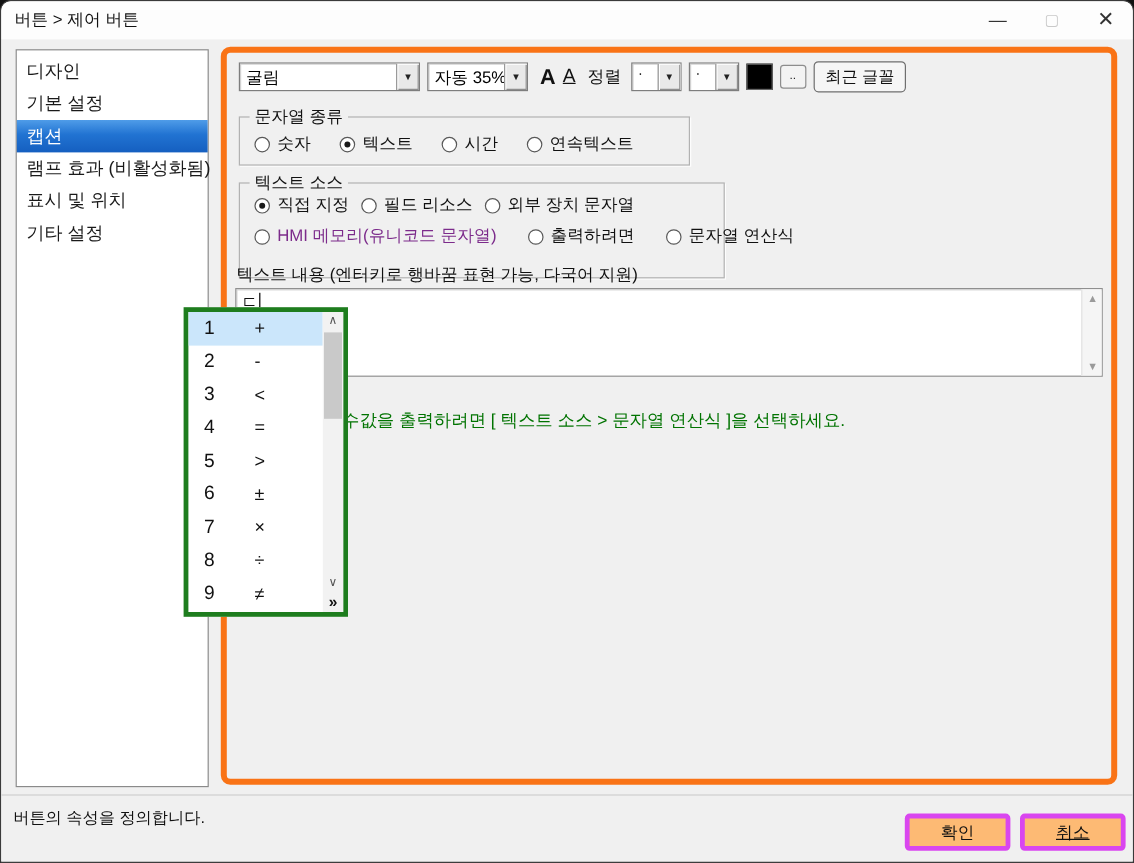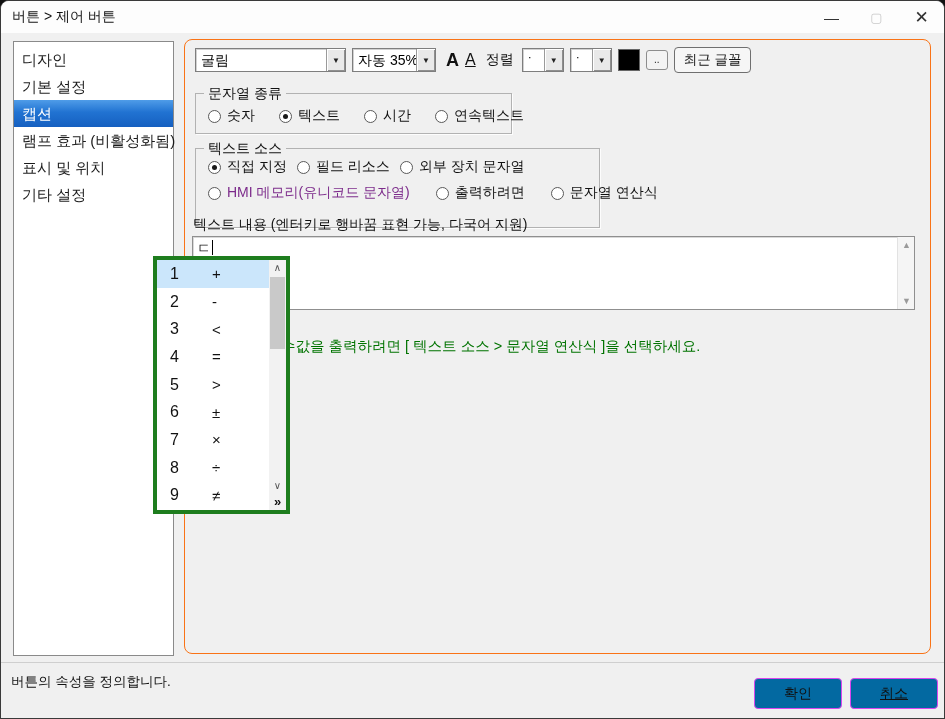--- a/index.html
+++ b/index.html
@@ -18,21 +18,21 @@
   
   .content { position:relative; width:100%; height:687px; background:#f0f0f0; }
   
   .listbox { position:absolute; left:12px; top:8px; width:161px; height:615px;
     background:#fff; border:1px solid #8a8a8a; padding-top:4px; }
   .lb-item { height:27px; line-height:27px; padding-left:8px; font-size:15px; color:#1a1a1a;
     white-space:nowrap; }
   .lb-item.sel { background:linear-gradient(180deg,#4f9ce8 0%,#2173d2 45%,#155fc0 100%); color:#fff; }
   
   .panel { position:absolute; left:183px; top:6px; width:747px; height:615px;
-    border:1px solid #f97316; border-radius:8px; background:#f0f0f0; }
+    border:5px solid #f97316; border-radius:8px; background:#f0f0f0; }
   
   .toolbar { position:absolute; left:10px; top:7px; display:flex; align-items:center; gap:6px; }
   .combo { display:flex; height:24px; background:#fff; border:1px solid #7e7e7e;
     box-shadow:inset 1px 1px 0 rgba(0,0,0,.18); }
   .combo .value { flex:1; font-size:14px; padding:3px 4px 0 5px; white-space:nowrap; overflow:hidden; }
   .combo .drop { width:19px; background:#e9e9e9; border-left:1px solid #9a9a9a;
     box-shadow:inset 1px 1px 0 #fff, inset -1px -1px 0 #8f8f8f;
     display:flex; align-items:center; justify-content:center; font-size:8px; color:#222; }
   .combo.font { width:151px; }
   .combo.size { width:84px; }
@@ -45,21 +45,21 @@
   .swatch { width:22px; height:22px; background:#000; border:1px solid #666; }
   .dots-btn { width:22px; height:20px; background:#f3f3f3; border:1px solid #8d8d8d;
     border-radius:3px; font-size:10px; line-height:16px; text-align:center; color:#222; }
   .recent-btn { height:26px; padding:0 9px; background:#f6f6f6; border:1px solid #6f6f6f;
     border-radius:4px; font-size:13.5px; color:#111; }
   
   .groupbox { position:absolute; border:1px solid #b2b2b2; background:#f0f0f0;
     box-shadow:1px 1px 0 #fdfdfd; }
   .legend { position:absolute; top:-9px; left:8px; background:#f0f0f0; padding:0 4px;
     font-size:14px; color:#111; white-space:nowrap; }
-  .g-strtype { left:10px; top:53px; width:317px; height:41px; }
+  .g-strtype { left:10px; top:53px; width:376px; height:41px; }
   .g-txtsrc  { left:10px; top:108px; width:405px; height:80px; }
   .radio-row { position:absolute; display:flex; align-items:center; }
   .radio-opt { display:flex; align-items:center; font-size:14px; color:#111; white-space:nowrap; }
   .radio { width:13px; height:13px; border-radius:50%; background:#fff; border:1px solid #595959;
     margin-right:6px; position:relative; flex:none; }
   .radio.on::after { content:''; position:absolute; left:3px; top:3px; width:5px; height:5px;
     border-radius:50%; background:#1a1a1a; }
   .purple { color:#7c2b8b; }
   
   .field-label { position:absolute; left:8px; top:176px; font-size:14px; color:#111; }
@@ -82,22 +82,22 @@
   .p-sym { margin-left:16px; font-size:15px; color:#111; }
   .psb { position:absolute; right:0; top:0; bottom:0; width:17px; background:#f2f2f2; }
   .psb-up { position:absolute; top:2px; left:0; width:17px; text-align:center; font-size:10px; color:#555; }
   .psb-thumb { position:absolute; top:17px; left:1px; width:15px; height:72px; background:#c9c9c9; }
   .psb-down { position:absolute; bottom:19px; left:0; width:17px; text-align:center; font-size:10px; color:#555; }
   .psb-more { position:absolute; bottom:1px; left:0; width:17px; text-align:center; font-size:13px;
     font-weight:bold; color:#111; }
   
   .status-sep { position:absolute; left:0; top:629px; width:100%; height:1px; background:#cfcfcf; }
   .statustext { position:absolute; left:10px; top:640px; font-size:13.5px; color:#111; }
-  .dlg-btn { position:absolute; top:645px; width:88px; height:31px; background:#0369a1;
-    border:1px solid #d946ef; border-radius:4px; font-size:14px; color:#111;
+  .dlg-btn { position:absolute; top:645px; width:88px; height:31px; background:#fdba74;
+    border:4px solid #d946ef; border-radius:4px; font-size:14px; color:#111;
     font-family:inherit; }
   .btn-ok { left:753px; } .btn-cancel { left:849px;text-decoration:underline; }
 </style>
 </head>
 <body>
 
 <div class="win">
 
   <div class="titlebar">
     <span class="tb-title">버튼 &gt; 제어 버튼</span>

